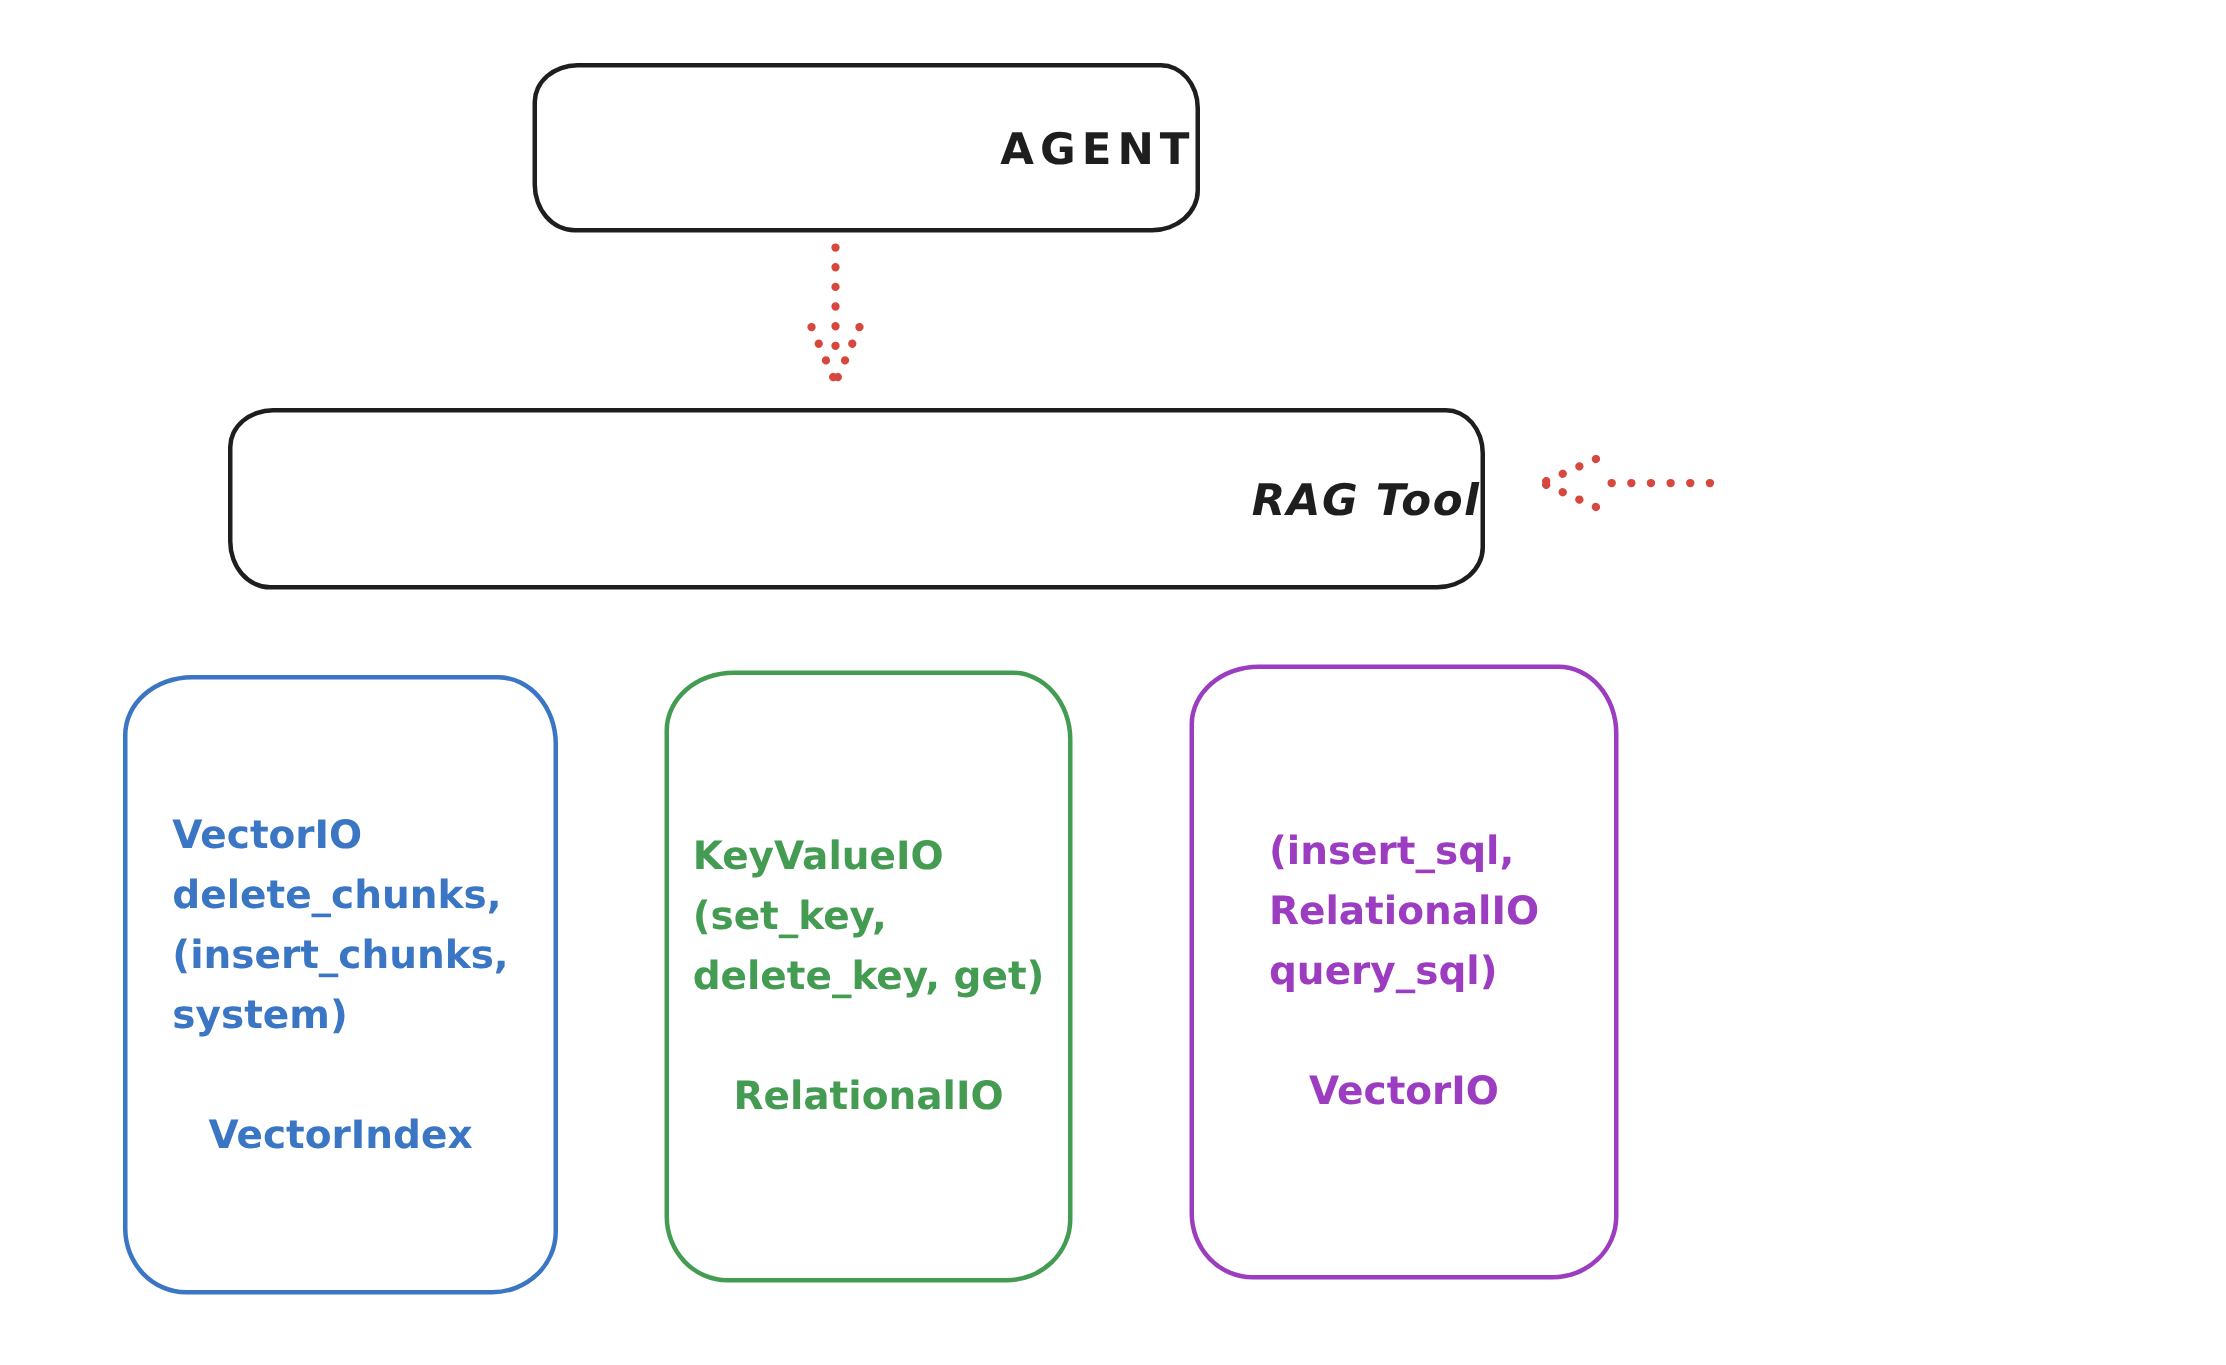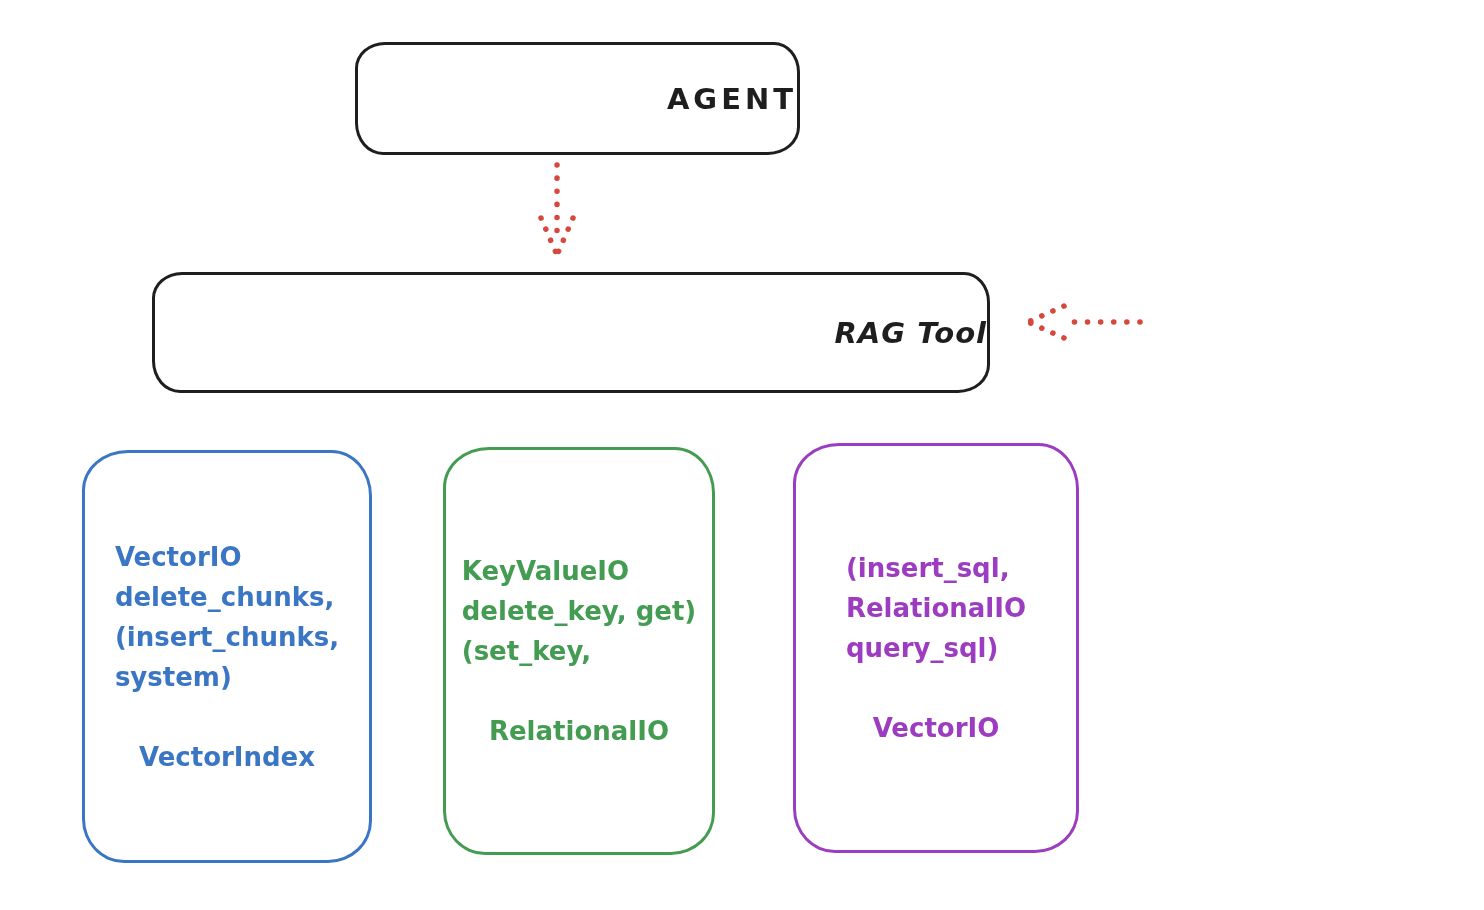--- a/index.html
+++ b/index.html
@@ -118,22 +118,22 @@
       <div>delete_chunks,</div>
       <div>(insert_chunks,</div>
       <div>system)</div>
     </div>
     <div class="io-index">VectorIndex</div>
   </div>
 
   <div class="io-box green">
     <div class="io-lines">
       <div>KeyValueIO</div>
+      <div>(set_key,</div>
       <div>delete_key, get)</div>
-      <div>(set_key,</div>
     </div>
     <div class="io-index">RelationalIO</div>
   </div>
 
   <div class="io-box purple">
     <div class="io-lines">
       <div>(insert_sql,</div>
       <div>RelationalIO</div>
       <div>query_sql)</div>
     </div>

